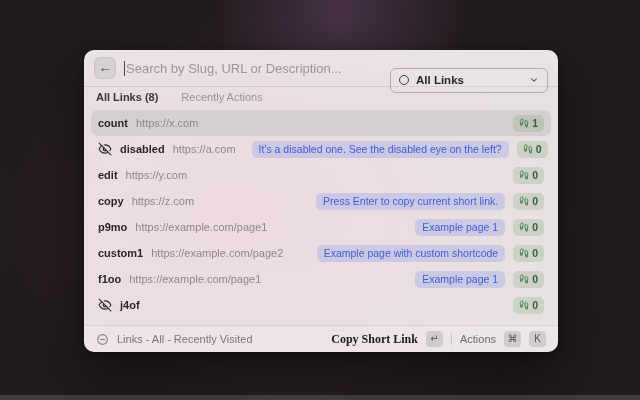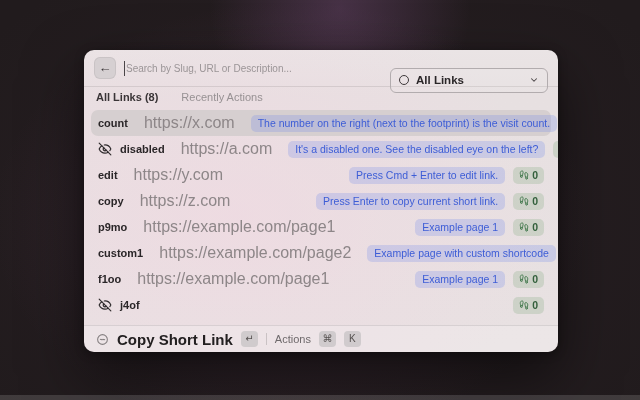--- a/index.html
+++ b/index.html
@@ -34,21 +34,21 @@
   .back-btn {
     width: 22px; height: 22px; flex: 0 0 22px; border-radius: 6px;
     background: #d6d0d2; border: 1px solid rgba(0,0,0,0.06);
     color: #3a3537; font-size: 13px; line-height: 20px; text-align: center;
     cursor: default; user-select: none;
   }
   .search-wrap { flex: 1; display: flex; align-items: center; min-width: 0; }
   .caret { width: 1px; height: 15px; background: #4a4547; margin-right: 1px; }
   .search-input {
     flex: 1; border: none; outline: none; background: transparent;
-    font-family: "Liberation Sans", sans-serif; font-size: 10px; color: #2a2628;
+    font-family: "Liberation Sans", sans-serif; font-size: 13px; color: #2a2628;
   }
   .search-input::placeholder { color: #9b9597; }
   .dropdown {
     flex: 0 0 158px; height: 25px; border: 1px solid #b2acae; border-radius: 6px;
     display: flex; align-items: center; gap: 7px; padding: 0 8px;
     background: rgba(255,255,255,0.08);
     margin-top: 24px;
   }
   .circle-icon { width: 10px; height: 10px; border: 1.6px solid #3f3a3c; border-radius: 50%; flex: 0 0 10px; }
   .dropdown-label { font-size: 11.5px; font-weight: 700; color: #2a2628; flex: 1; }
@@ -63,21 +63,21 @@
   
   .list { flex: 1; padding: 3px 7px 0; display: flex; flex-direction: column; }
   .row {
     height: 26px; flex: 0 0 26px; display: flex; align-items: center;
     padding: 0 7px; border-radius: 7px; gap: 8px;
   }
   .row.selected { background: #d6cfd0; }
   .eye { width: 14px; height: 14px; flex: 0 0 14px; display: none; color: #2f2b2d; }
   .row.disabled .eye { display: inline-flex; }
   .slug { font-size: 11px; font-weight: 700; color: #2a2628; white-space: nowrap; }
-  .url { font-size: 16px; color: #8d8688; white-space: nowrap; margin-left: 8px; }
+  .url { font-size: 11px; color: #8d8688; white-space: nowrap; }
   .spacer { flex: 1; }
   .desc-badge {
     font-size: 10.5px; color: #3d5dd6; background: rgba(110,135,235,0.24);
     padding: 2.5px 7px; border-radius: 5px; white-space: nowrap;
   }
   .row .desc-badge:empty { display: none; }
   .visits-badge {
     display: inline-flex; align-items: center; gap: 3px;
     background: rgba(110,160,110,0.22); border-radius: 5px;
     padding: 2.5px 6px;
@@ -86,21 +86,21 @@
   .visits-count { font-size: 10.5px; font-weight: 700; color: #33603c; }
 
   
   .footer {
     height: 27px; flex: 0 0 27px; border-top: 1px solid rgba(0,0,0,0.09);
     background: rgba(255,255,255,0.18);
     display: flex; align-items: center; padding: 0 12px; gap: 8px;
   }
   .app-logo { width: 13px; height: 13px; flex: 0 0 13px; color: #868082; display: inline-flex; }
   .breadcrumb { font-size: 11px; color: #7b7577; flex: 1; }
-  .primary-action { font-size: 15px; font-weight: 700; color: #232021; }
+  .primary-action { font-size: 12px; font-weight: 700; color: #232021; font-family: Liberation Serif, serif; }
   .key-badge {
     min-width: 17px; height: 16px; border-radius: 4px; background: #d0cbcd;
     color: #55504f; font-size: 10px; line-height: 16px; text-align: center;
     padding: 0 3px; user-select: none;
   }
   .footer-divider { width: 1px; height: 12px; background: rgba(0,0,0,0.15); }
   .secondary-action { font-size: 11px; color: #6e696b; }
 </style>
 </head>
 <body>
@@ -128,21 +128,20 @@
     <span class="tab active">All Links (8)</span>
     <span class="tab inactive">Recently Actions</span>
   </div>
 
   <div class="list" id="link-list">
   <div class="row selected">
 
     <span class="slug">count</span>
     <span class="url">https://x.com</span>
     <span class="spacer"></span>
-    <span class="desc-badge">The number on the right (next to the footprint) is the visit count.</span>
     <span class="visits-badge">
       <svg width="10" height="10" viewBox="0 0 24 24" fill="none" stroke="currentColor" stroke-width="2.2" stroke-linecap="round" stroke-linejoin="round">
             <path d="M4 16v-2.38C4 11.5 2.97 10.5 3 8c.03-2.72 1.49-6 4.5-6C9.37 2 10 3.8 10 5.5c0 3.11-2 5.66-2 8.68V16a2 2 0 1 1-4 0Z"></path>
             <path d="M20 20v-2.38c0-2.12 1.03-3.12 1-5.62-.03-2.72-1.49-6-4.5-6C14.63 6 14 7.8 14 9.5c0 3.11 2 5.66 2 8.68V20a2 2 0 1 0 4 0Z"></path>
             <path d="M16 17h4"></path>
             <path d="M4 13h4"></path>
           </svg>
       <span class="visits-count">1</span>
     </span>
   </div>
@@ -169,21 +168,20 @@
           </svg>
       <span class="visits-count">0</span>
     </span>
   </div>
 
   <div class="row">
 
     <span class="slug">edit</span>
     <span class="url">https://y.com</span>
     <span class="spacer"></span>
-    <span class="desc-badge">Press Cmd + Enter to edit link.</span>
     <span class="visits-badge">
       <svg width="10" height="10" viewBox="0 0 24 24" fill="none" stroke="currentColor" stroke-width="2.2" stroke-linecap="round" stroke-linejoin="round">
             <path d="M4 16v-2.38C4 11.5 2.97 10.5 3 8c.03-2.72 1.49-6 4.5-6C9.37 2 10 3.8 10 5.5c0 3.11-2 5.66-2 8.68V16a2 2 0 1 1-4 0Z"></path>
             <path d="M20 20v-2.38c0-2.12 1.03-3.12 1-5.62-.03-2.72-1.49-6-4.5-6C14.63 6 14 7.8 14 9.5c0 3.11 2 5.66 2 8.68V20a2 2 0 1 0 4 0Z"></path>
             <path d="M16 17h4"></path>
             <path d="M4 13h4"></path>
           </svg>
       <span class="visits-count">0</span>
     </span>
   </div>
@@ -280,20 +278,21 @@
   </div>
 </div>
 
   <div class="footer">
     <span class="app-logo">
       <svg width="13" height="13" viewBox="0 0 24 24" fill="none" stroke="currentColor" stroke-width="2" stroke-linecap="round">
           <circle cx="12" cy="12" r="9"></circle>
           <path d="M8 12c1.5-2 2.5 2 4 0s2.5 2 4 0"></path>
         </svg>
     </span>
+    <span class="breadcrumb">Links - All - Recently Visited</span>
     <span class="primary-action">Copy Short Link</span>
     <span class="key-badge">↵</span>
     <span class="footer-divider"></span>
     <span class="secondary-action">Actions</span>
     <span class="key-badge">⌘</span>
     <span class="key-badge">K</span>
   </div>
 
 </div>
 

